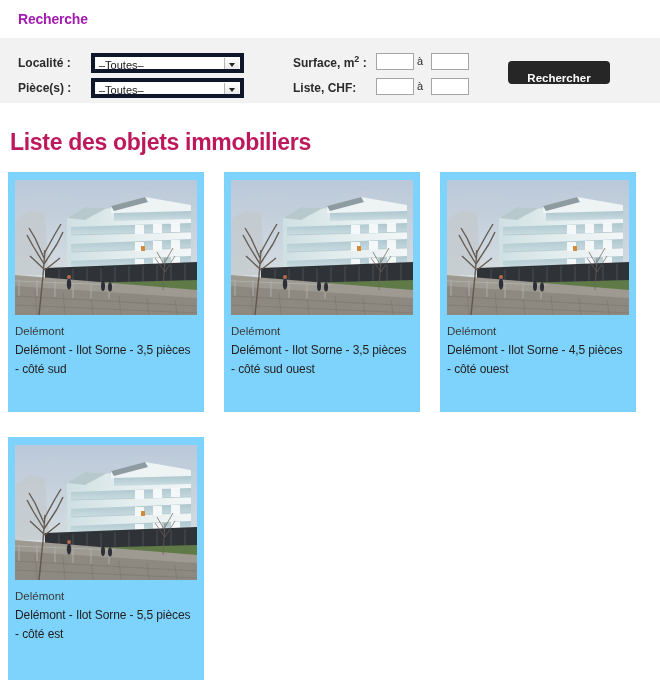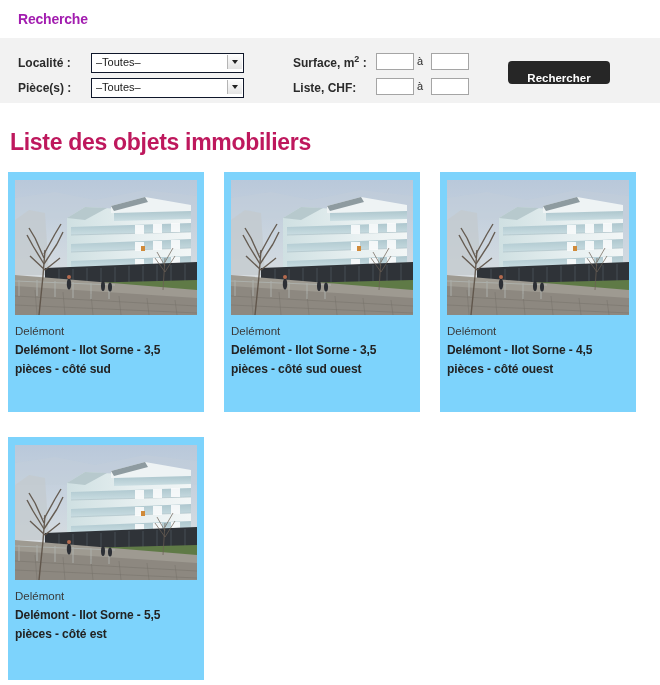--- a/index.html
+++ b/index.html
@@ -61,21 +61,21 @@
     vertical-align: super;
     line-height: 0;
   }
 
   .sel {
     position: absolute;
     left: 91px;
     width: 153px;
     height: 20px;
     background: #ffffff;
-    border: 1px solid #0f172a;
+    border: 4px solid #0f172a;
     box-sizing: border-box;
     font-family: "Liberation Sans", sans-serif;
     font-size: 11px;
     color: #1a1a1a;
     padding: 0 18px 0 4px;
     line-height: 16px;
     white-space: nowrap;
     overflow: hidden;
   }
   .sel-localite { top: 15px; }
@@ -187,21 +187,21 @@
   .thumb svg { display: block; }
 
   .card-locality {
     font-size: 11.5px;
     color: #3a3a3a;
     margin-top: 9px;
     line-height: 14px;
   }
   .card-title {
     font-size: 12px;
-    font-weight: bold;
+    font-weight: normal;
     color: #222222;
     line-height: 19px;
     margin-top: 3px;
     letter-spacing: -0.1px;
   }
 </style>
 </head>
 <body>
 
 <h2 class="search-heading">Recherche</h2>

